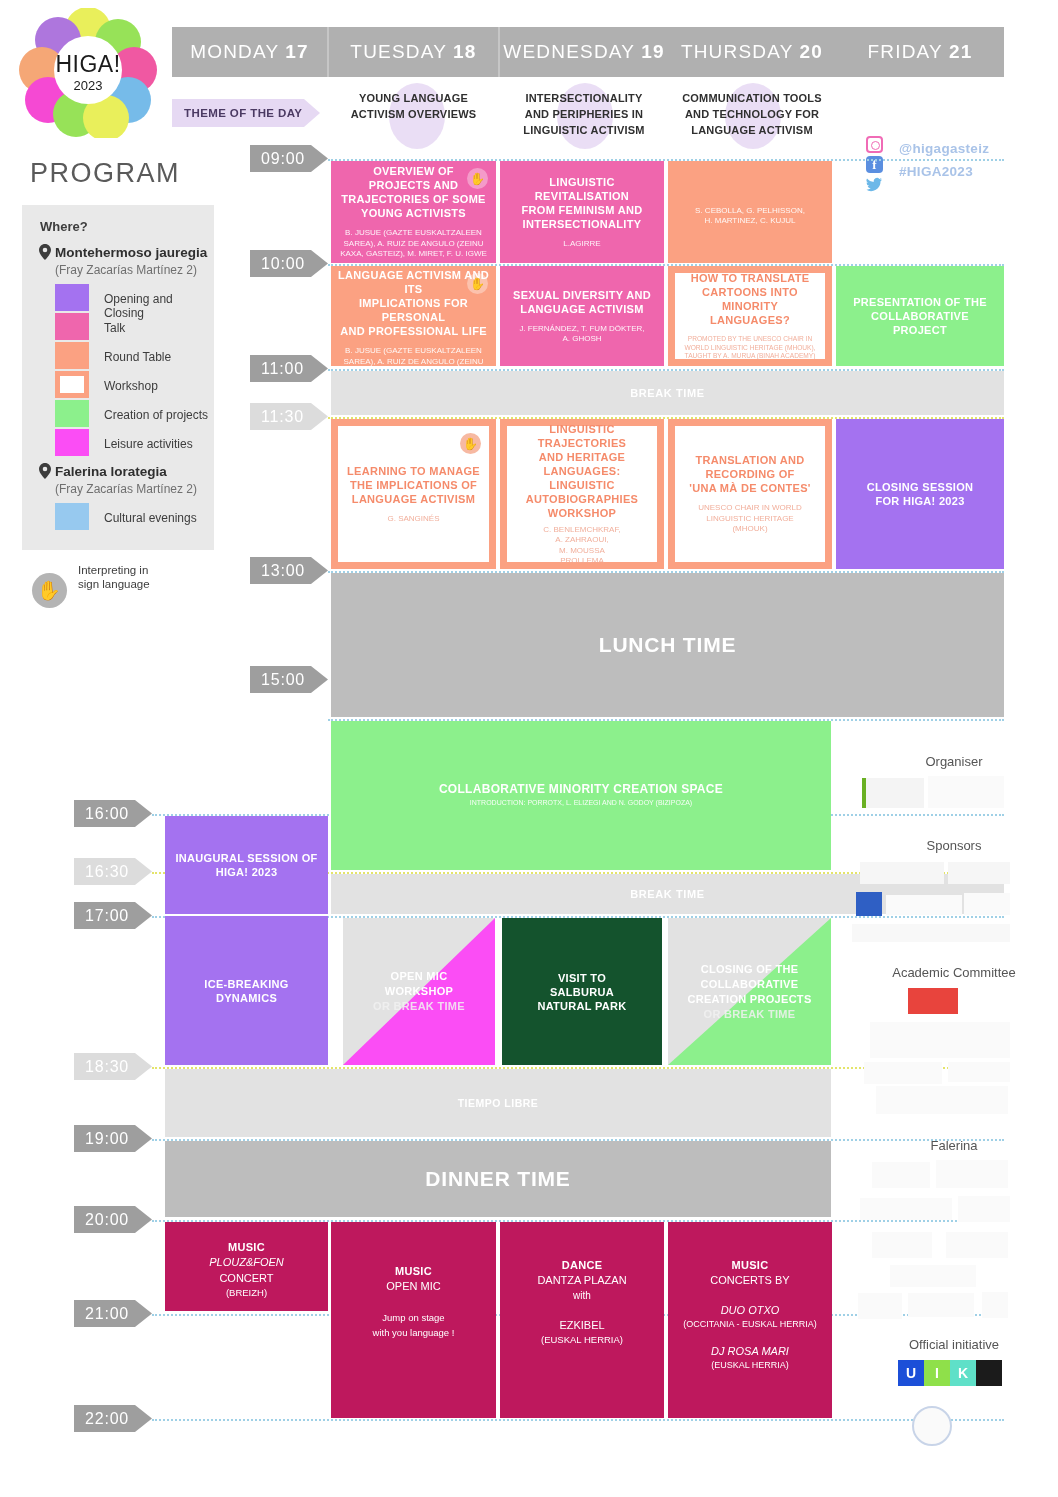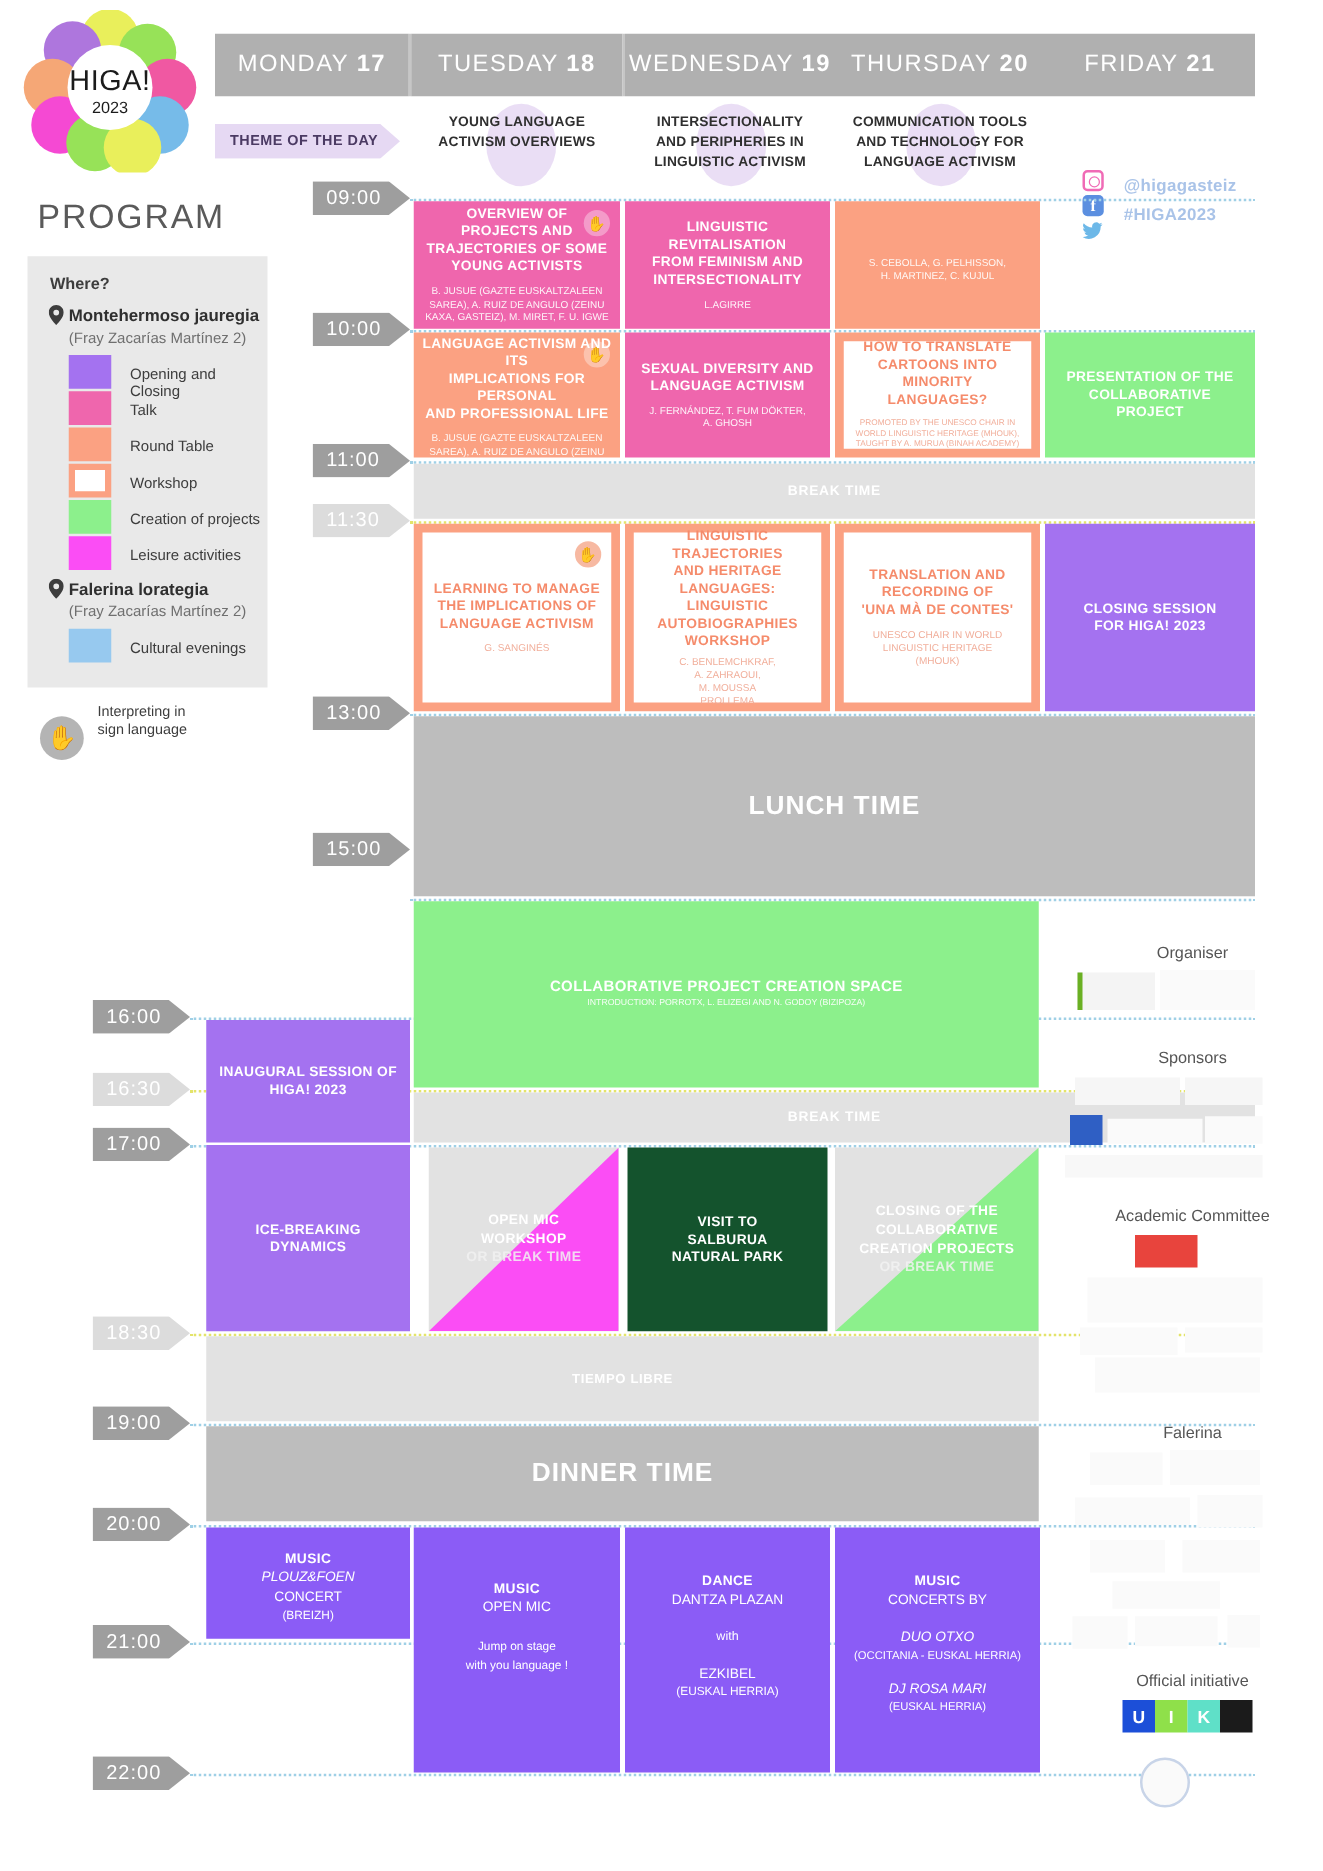--- a/index.html
+++ b/index.html
@@ -56,21 +56,21 @@
   
   .cell{position:absolute;box-sizing:border-box;overflow:hidden;
      display:flex;flex-direction:column;align-items:center;justify-content:center;text-align:center;}
   .c-title{font-weight:bold;font-size:11px;line-height:14px;letter-spacing:.3px;color:#fff;padding:0 6px;}
   .c-sub{font-size:8px;line-height:10.5px;margin-top:8px;color:#ffffff;opacity:.92;padding:0 5px;}
   .talk{background:#ef66ad;}
   .round{background:#fba182;}
   .create{background:#8cf08c;}
   .open{background:#a472f0;}
   .leisure{background:#14532d;}
-  .cultural{background:#8b5cf6;}
+  .cultural{background:#be185d;}
   .workshop{background:#fba182;padding:7px;}
   .workshop .inner{background:#fff;width:100%;height:100%;box-sizing:border-box;
      display:flex;flex-direction:column;align-items:center;justify-content:center;position:relative;}
   .workshop .c-title{color:#f58b6b;}
   .workshop .c-sub{color:#f0a893;}
   .band{position:absolute;display:flex;align-items:center;justify-content:center;color:#fff;box-sizing:border-box;}
   .band.break{background:#e2e2e2;font-size:11px;font-weight:bold;letter-spacing:.6px;}
   .band.lunch{background:#bdbdbd;font-size:21px;font-weight:bold;letter-spacing:.8px;}
   .band.free{background:#e2e2e2;font-size:10.5px;font-weight:bold;letter-spacing:.5px;}
   .sign-badge{position:absolute;right:8px;top:7px;width:21px;height:21px;border-radius:50%;
@@ -334,21 +334,21 @@
   </div>
 </div>
 <div class="cell open" style="left:836px;top:419px;width:168px;height:150px;">
   <div class="c-title" style="white-space:pre-line;">CLOSING SESSION
 FOR HIGA! 2023</div>
 </div>
 
 <div class="band lunch" style="left:331px;top:573px;width:673px;height:144px;">LUNCH TIME</div>
 
 <div class="cell create" style="left:331px;top:721px;width:500px;height:149px;justify-content:center;">
-  <div class="c-title" style="font-size:12px;">COLLABORATIVE PROJECT CREATION SPACE</div>
+  <div class="c-title" style="font-size:12px;">COLLABORATIVE MINORITY CREATION SPACE</div>
   <div class="c-sub" style="margin-top:2px;font-size:7px;">INTRODUCTION: PORROTX, L. ELIZEGI AND N. GODOY (BIZIPOZA)</div>
 </div>
 
 <div class="cell open" style="left:165px;top:816px;width:163px;height:98px;">
   <div class="c-title" style="white-space:pre-line;">INAUGURAL SESSION OF
 HIGA! 2023</div>
 </div>
 <div class="cell open" style="left:165px;top:916px;width:163px;height:149px;">
   <div class="c-title" style="white-space:pre-line;">ICE-BREAKING
 DYNAMICS</div>
@@ -398,21 +398,21 @@
 <div class="cell cultural" style="left:331px;top:1222px;width:165px;height:196px;justify-content:flex-start;padding-top:42px;">
   <div class="c-title">MUSIC</div>
   <div style="font-size:11px;line-height:16px;color:#fff;">OPEN MIC</div>
   <div style="font-size:9.5px;line-height:15px;color:#fff;margin-top:16px;">Jump on stage</div>
   <div style="font-size:9.5px;line-height:15px;color:#fff;">with you language !</div>
 </div>
 
 <div class="cell cultural" style="left:500px;top:1222px;width:164px;height:196px;justify-content:flex-start;padding-top:36px;">
   <div class="c-title">DANCE</div>
   <div style="font-size:11px;line-height:16px;color:#fff;">DANTZA PLAZAN</div>
-  <div style="font-size:10px;line-height:15px;color:#fff;margin-top:14px;">with</div>
+  <div style="font-size:10px;line-height:15px;color:#fff;">with</div>
   <div style="font-size:11px;line-height:16px;color:#fff;margin-top:14px;">EZKIBEL</div>
   <div style="font-size:9.5px;line-height:14px;color:#fff;">(EUSKAL HERRIA)</div>
 </div>
 
 <div class="cell cultural" style="left:668px;top:1222px;width:164px;height:196px;justify-content:flex-start;padding-top:36px;">
   <div class="c-title">MUSIC</div>
   <div style="font-size:11px;line-height:16px;color:#fff;">CONCERTS BY</div>
   <div style="font-size:11px;line-height:16px;color:#fff;font-style:italic;margin-top:14px;">DUO OTXO</div>
   <div style="font-size:9px;line-height:13px;color:#fff;">(OCCITANIA - EUSKAL HERRIA)</div>
   <div style="font-size:11px;line-height:16px;color:#fff;font-style:italic;margin-top:12px;">DJ ROSA MARI</div>

